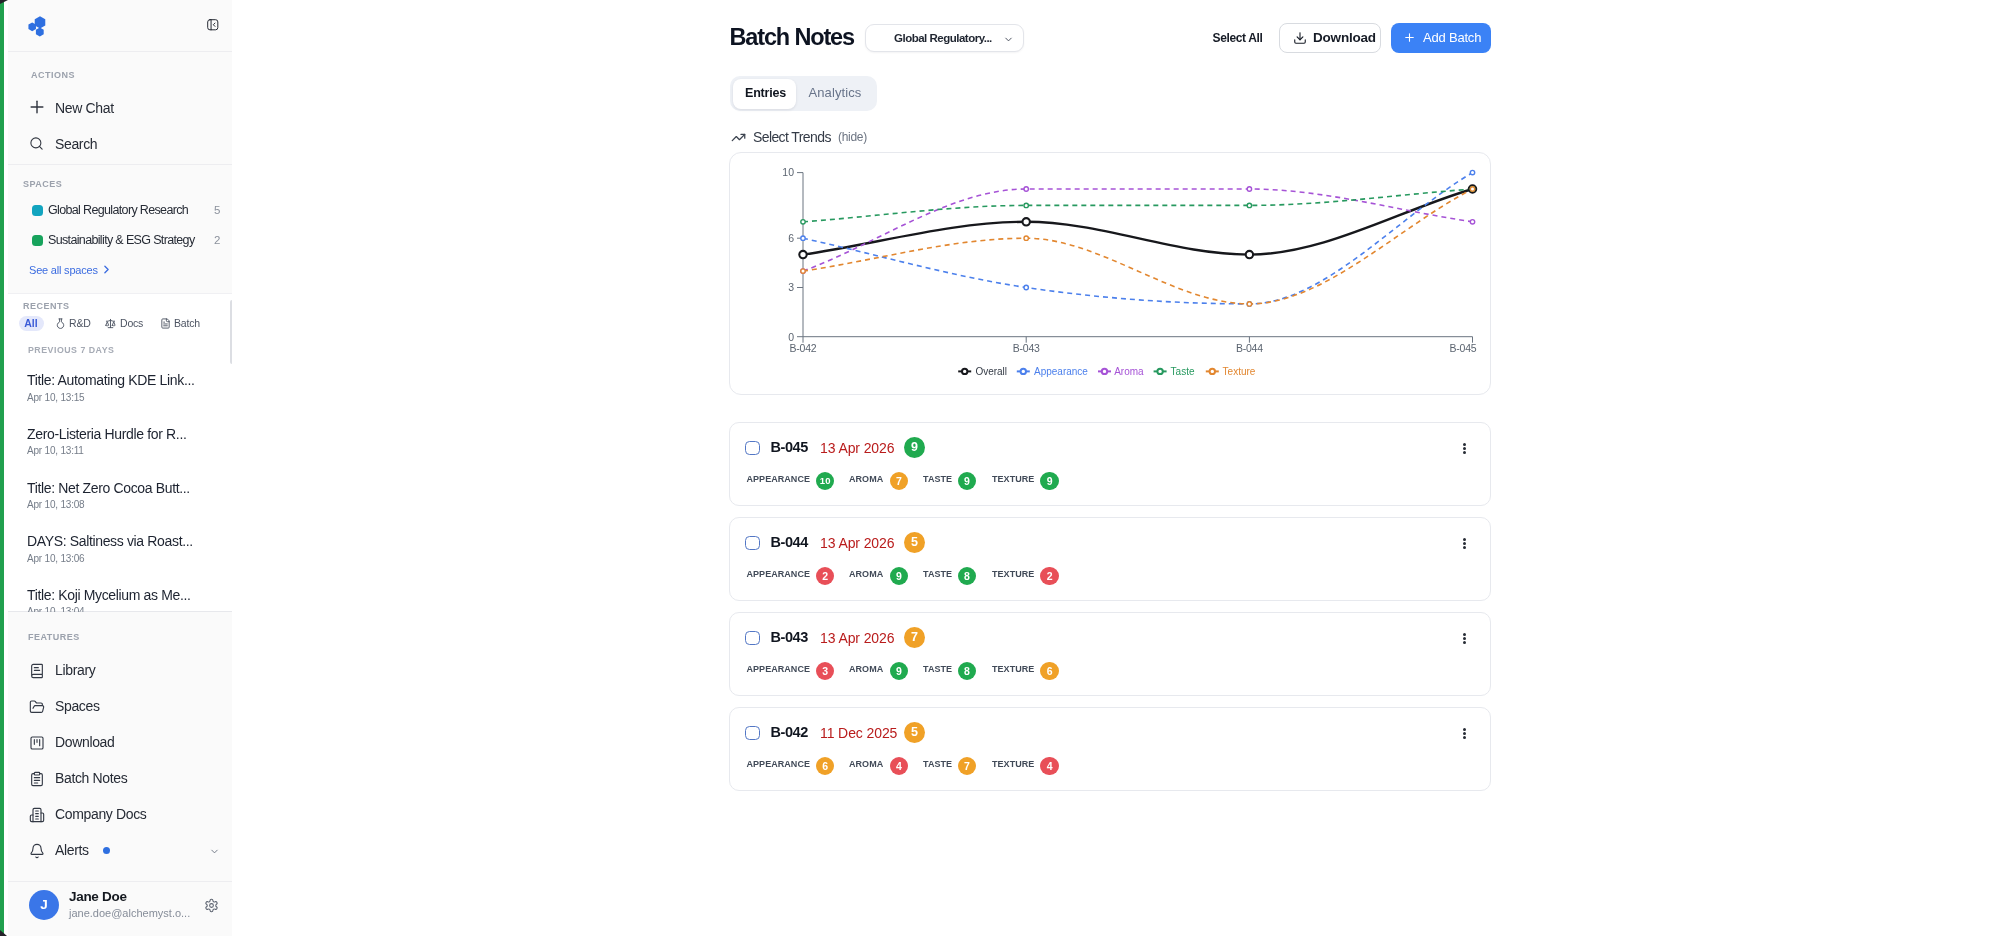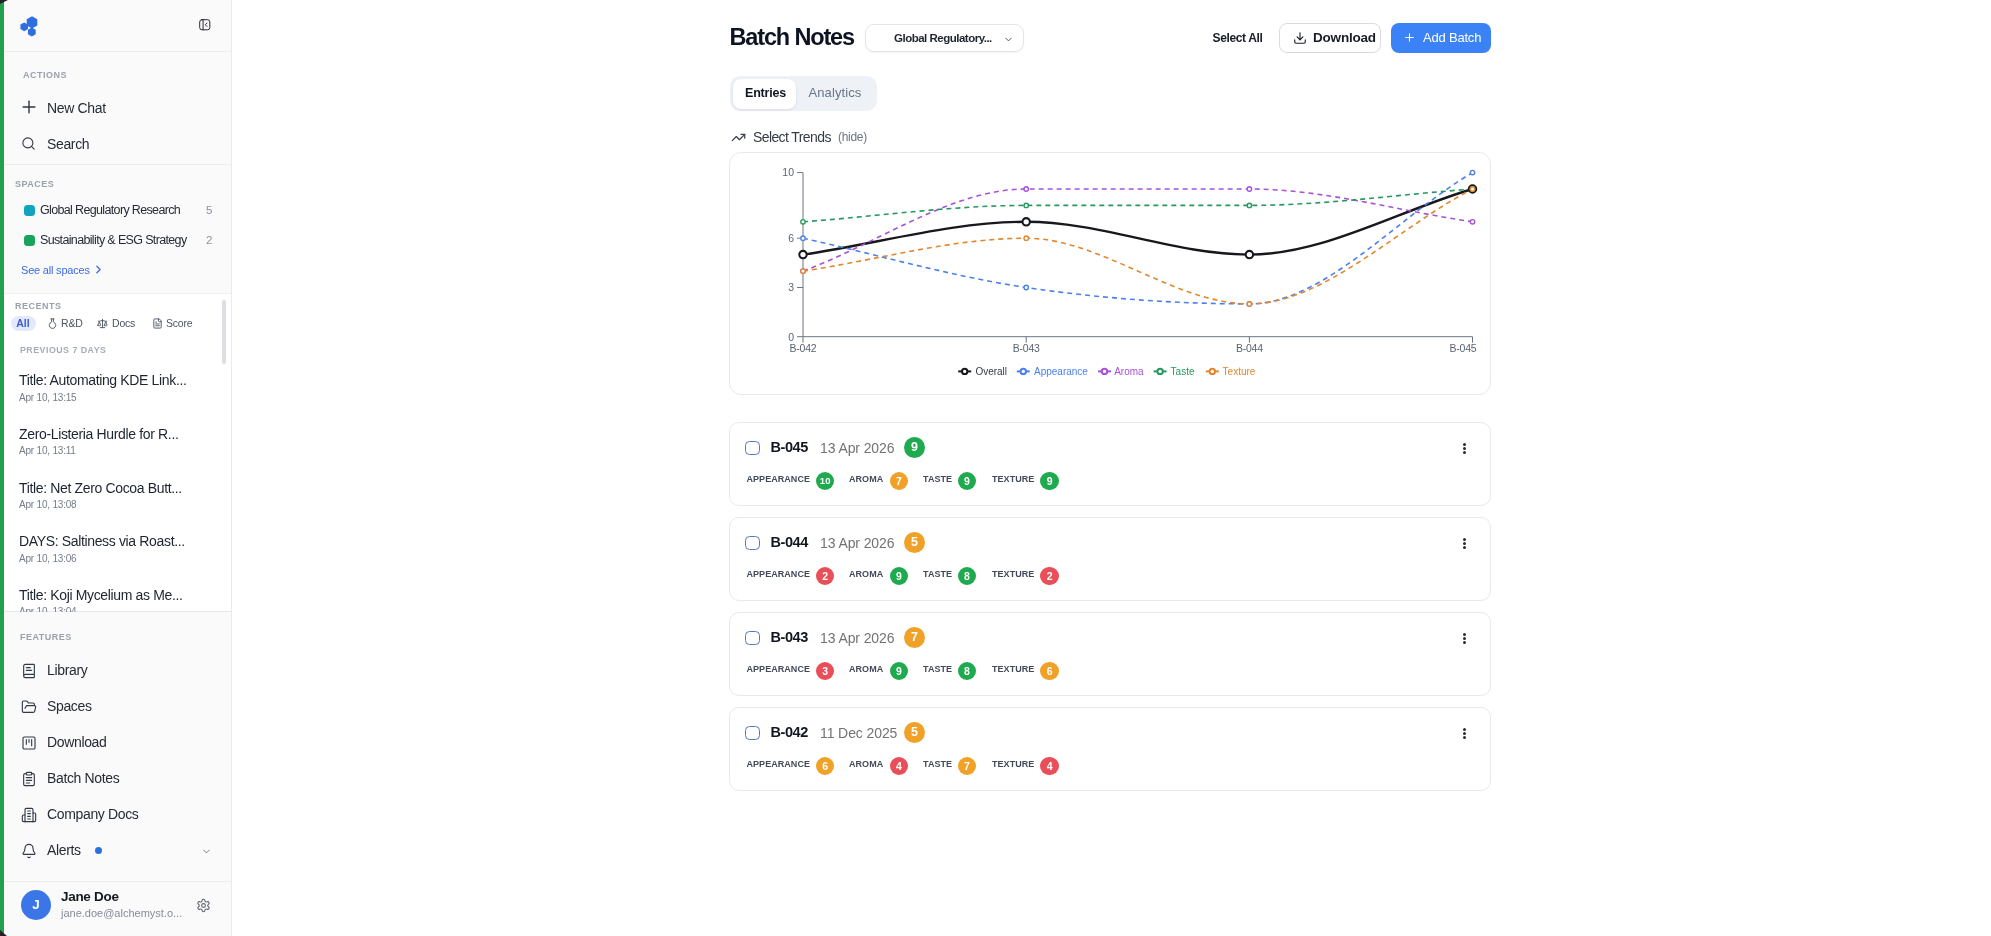--- a/index.html
+++ b/index.html
@@ -1,30 +1,30 @@
 <!DOCTYPE html>
 <html><head>
 <meta charset="utf-8">
 <style>
   * { margin:0; padding:0; box-sizing:border-box; }
   html,body { width:1991px; height:936px; overflow:hidden; font-family:"Liberation Sans", sans-serif; background:#fff; position:relative; }
   div { position:absolute; }
   .stripe { left:0; top:0; width:3.5px; height:936px; background:#21a04e; z-index:5; }
   .corner-t { left:0; top:0; width:8px; height:4px; background:#26222a; clip-path:polygon(0 0,100% 0,0 100%); z-index:6; }
   .corner-b { left:0; bottom:0; width:7px; height:6px; background:#26222a; clip-path:polygon(0 100%,100% 100%,0 0); z-index:6; }
-  .sidebar { left:0; top:0; width:232px; height:936px; background:#fafafa; border-right:1px solid #e9eaee; }
+  .sidebar { left:8px; top:0; width:232px; height:936px; background:#fafafa; border-right:1px solid #e9eaee; }
   .hdiv { left:0; width:232px; border-top:1px solid #ededf0; }
   .label { font-size:9px; font-weight:700; letter-spacing:0.5px; color:#9ba1ac; white-space:nowrap; }
   .srow { font-size:14px; letter-spacing:-0.35px; color:#262b35; white-space:nowrap; }
   svg.ic { position:absolute; stroke:#30353f; fill:none; stroke-width:1.7; stroke-linecap:round; stroke-linejoin:round; }
   .main { left:232px; top:0; width:1759px; height:936px; background:#fff; }
   .card { left:497px; width:762px; height:84px; border:1px solid #e7e9ee; border-radius:10px; background:#fff; }
   .cb { left:15.3px; top:17.6px; width:14.6px; height:14.6px; border:1.4px solid #5377c5; border-radius:4.5px; background:#fff; }
   .ctitle { left:40.5px; top:16.2px; font-size:14.5px; font-weight:700; letter-spacing:-0.45px; color:#10151f; white-space:nowrap; }
-  .cdate { left:90px; top:16.6px; font-size:14px; letter-spacing:-0.1px; color:#737373; white-space:nowrap; }
+  .cdate { left:90px; top:16.6px; font-size:14px; letter-spacing:-0.1px; color:#b91c1c; white-space:nowrap; }
   .obadge { left:173.7px; top:13.9px; width:21.6px; height:21.6px; border-radius:50%; color:#fff; font-size:12.5px; font-weight:700; text-align:center; line-height:21.6px; }
   .mlab { top:50.9px; font-size:9px; font-weight:600; letter-spacing:0.05px; color:#414a58; white-space:nowrap; }
   .mbadge { top:48.8px; width:18.5px; height:18.5px; border-radius:50%; color:#fff; font-weight:700; text-align:center; line-height:18.5px; }
   .kebab { left:733.2px; top:19.5px; }
   .kebab i { display:block; width:3.2px; height:3.2px; border-radius:50%; background:#272c35; margin-bottom:1.1px; }
   .rt { left:19px; font-size:14px; letter-spacing:-0.35px; color:#1d2330; white-space:nowrap; }
   .rtime { left:19px; font-size:10px; letter-spacing:-0.2px; color:#757d89; white-space:nowrap; }
   .pf { font-size:10.5px; letter-spacing:-0.2px; color:#4d5462; white-space:nowrap; }
 </style>
 </head>
@@ -85,21 +85,21 @@
       <path d="M3 7h2c2 0 5-1 7-2 2 1 5 2 7 2h2"></path>
     </svg>
   <div class="pf" style="left:112px;top:317px">Docs</div>
   <svg class="ic" style="left:152px;top:317.5px;stroke:#4d5462;stroke-width:2" width="11" height="11" viewBox="0 0 24 24">
       <path d="M15 2H6a2 2 0 0 0-2 2v16a2 2 0 0 0 2 2h12a2 2 0 0 0 2-2V7Z"></path>
       <path d="M14 2v4a2 2 0 0 0 2 2h4"></path>
       <path d="M10 9H8"></path>
       <path d="M16 13H8"></path>
       <path d="M16 17H8"></path>
     </svg>
-  <div class="pf" style="left:166px;top:317px">Score</div>
+  <div class="pf" style="left:166px;top:317px">Batch</div>
   <div class="label" style="left:20px;top:345px;font-size:8.8px;color:#a6abb5">PREVIOUS 7 DAYS</div>
   <div style="left:0;top:292.5px;width:224px;height:319.5px;overflow:hidden">
       <div class="rt" style="top:79.8px">Title: Automating KDE Link...</div>
       <div class="rtime" style="top:99.1px">Apr 10, 13:15</div>
       <div class="rt" style="top:133.45px">Zero-Listeria Hurdle for R...</div>
       <div class="rtime" style="top:152.75px">Apr 10, 13:11</div>
       <div class="rt" style="top:187.1px">Title: Net Zero Cocoa Butt...</div>
       <div class="rtime" style="top:206.4px">Apr 10, 13:08</div>
       <div class="rt" style="top:240.75px">DAYS: Saltiness via Roast...</div>
       <div class="rtime" style="top:260.05px">Apr 10, 13:06</div>

